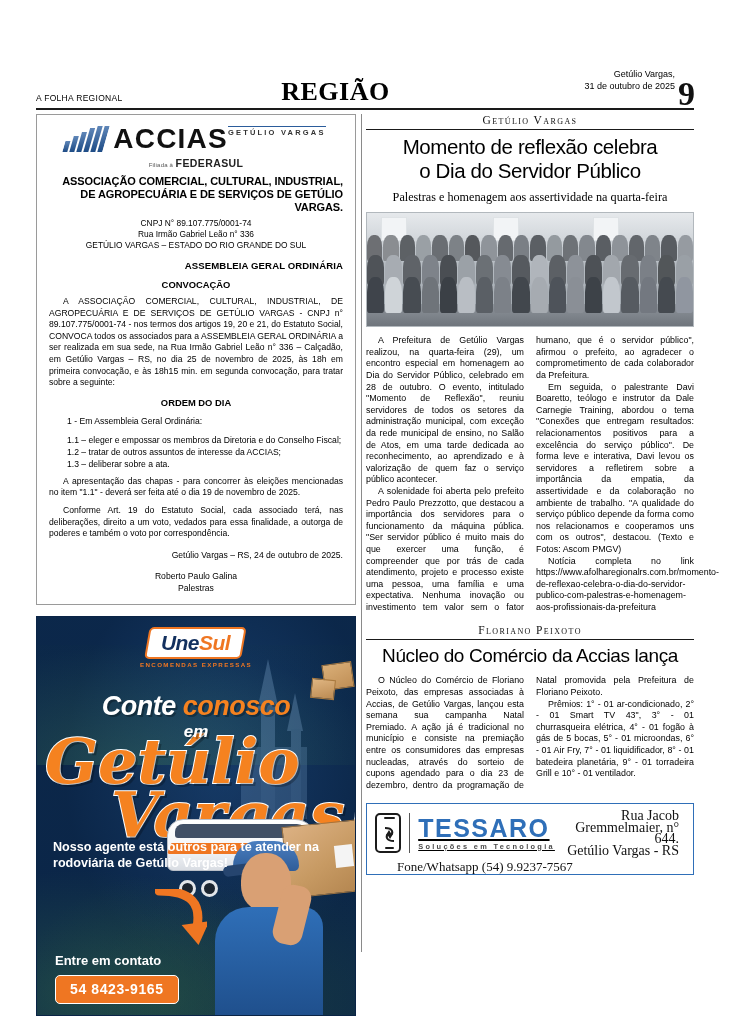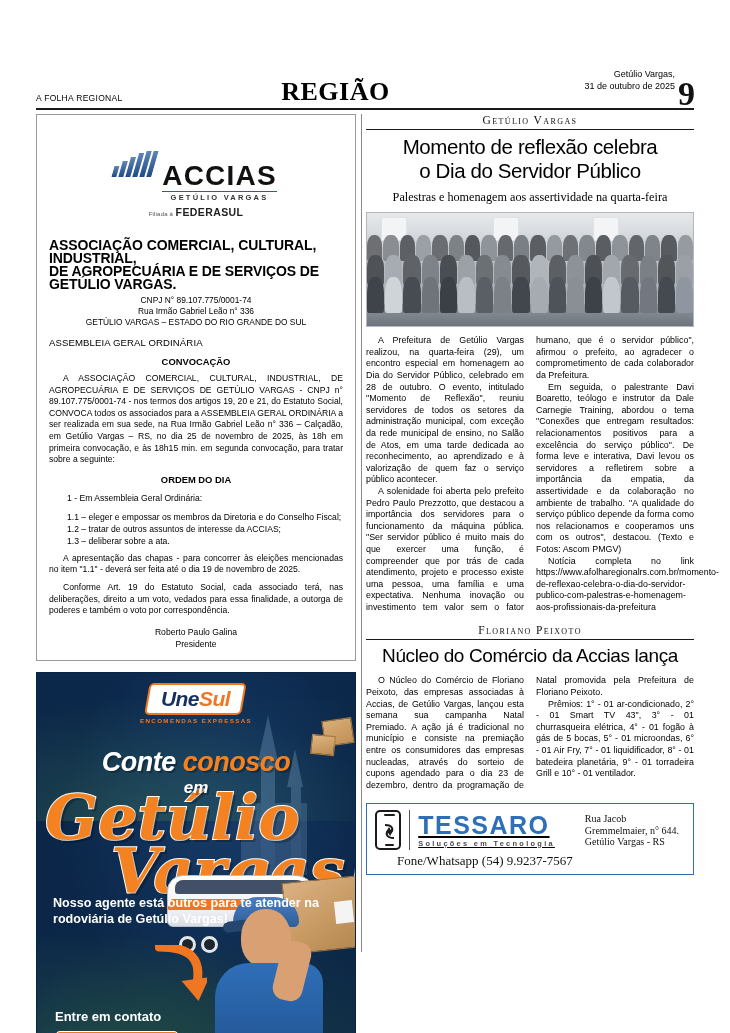--- a/index.html
+++ b/index.html
@@ -137,23 +137,22 @@
   }
   .accias-bars i:nth-child(1){ left: 0px;  height: 11px; }
   .accias-bars i:nth-child(2){ left: 7px;  height: 16px; }
   .accias-bars i:nth-child(3){ left: 14px; height: 20px; }
   .accias-bars i:nth-child(4){ left: 21px; height: 24px; }
   .accias-bars i:nth-child(5){ left: 28px; height: 26px; }
   .accias-bars i:nth-child(6){ left: 35px; height: 26px; }
 
   .accias-word {
     display: flex;
-    flex-direction: column;
+    flex-direction: row;
     align-items: flex-start;
-    margin-top: 37px;
   }
   .accias-name {
     font-family: "Liberation Sans", sans-serif;
     font-weight: bold;
     font-size: 28px;
     letter-spacing: 1.2px;
     line-height: 1;
     color: #111;
   }
   .accias-sub {
@@ -171,36 +170,36 @@
   .accias-fed {
     font-size: 8px;
     margin-top: 4px;
     letter-spacing: 0.2px;
     color: #222;
   }
   .accias-fed b { font-size: 10.5px; letter-spacing: 0.4px; }
   .accias-fed span.small { font-size: 6px; color: #555; }
 
   .accias-title {
-    text-align: left;
-    font-weight: bold;
-    font-size: 14px;
+    text-align: right;
+    font-weight: bold;
+    font-size: 11px;
     line-height: 13px;
-    margin-top: 17px;
+    margin-top: 2px;
     letter-spacing: -0.1px;
   }
   .accias-meta {
     text-align: center;
     font-size: 8.4px;
     line-height: 11px;
     margin-top: 4px;
   }
   .accias-heading {
-    text-align: left;
-    font-weight: normal;
+    text-align: right;
+    font-weight: bold;
     font-size: 9.6px;
     margin-top: 9px;
     letter-spacing: 0.1px;
   }
   .accias-heading2 {
     text-align: center;
     font-weight: bold;
     font-size: 9.4px;
     margin-top: 8px;
   }
@@ -570,23 +569,23 @@
   .tess-slogan {
     font-size: 7.4px;
     letter-spacing: 2.3px;
     font-weight: bold;
     color: #4a4a4a;
     margin-top: 1px;
   }
   .tess-addr {
     margin-left: auto;
     font-family: "Liberation Serif", serif;
-    font-size: 10px;
+    font-size: 14px;
     line-height: 11.5px;
-    text-align: left;
+    text-align: right;
     color: #111;
     padding-right: 6px;
   }
   .tess-fone {
     font-family: "Liberation Serif", serif;
     font-size: 13px;
     color: #111;
     margin-top: 3px;
     padding-left: 22px;
   }
@@ -657,24 +656,25 @@
       <div class="accias-list">
         <div class="li">1 - Em Assembleia Geral Ordinária:</div>
         <div class="li gap">1.1 – eleger e empossar os membros da Diretoria e do Conselho Fiscal;</div>
         <div class="li">1.2 – tratar de outros assuntos de interesse da ACCIAS;</div>
         <div class="li">1.3 – deliberar sobre a ata.</div>
       </div>
 
       <div class="accias-body">A apresentação das chapas - para concorrer às eleições mencionadas no item "1.1" - deverá ser feita até o dia 19 de novembro de 2025.</div>
       <div class="accias-body">Conforme Art. 19 do Estatuto Social, cada associado terá, nas deliberações, direito a um voto, vedados para essa finalidade, a outorga de poderes e também o voto por correspondência.</div>
 
+      <div class="accias-sign">Getúlio Vargas – RS, 24 de outubro de 2025.</div>
 
       <div class="accias-pres">
         <div>Roberto Paulo Galina</div>
-        <div>Presidente</div>
+        <div>Palestras</div>
       </div>
     </div>
 
     <div class="unesul">
       <div class="u-bg-hill"></div>
       <div class="u-church">
         <div class="spire s1"></div>
           <div class="spire s2"></div>
         <div class="spire s3"></div>
           <div class="spire s4"></div>

